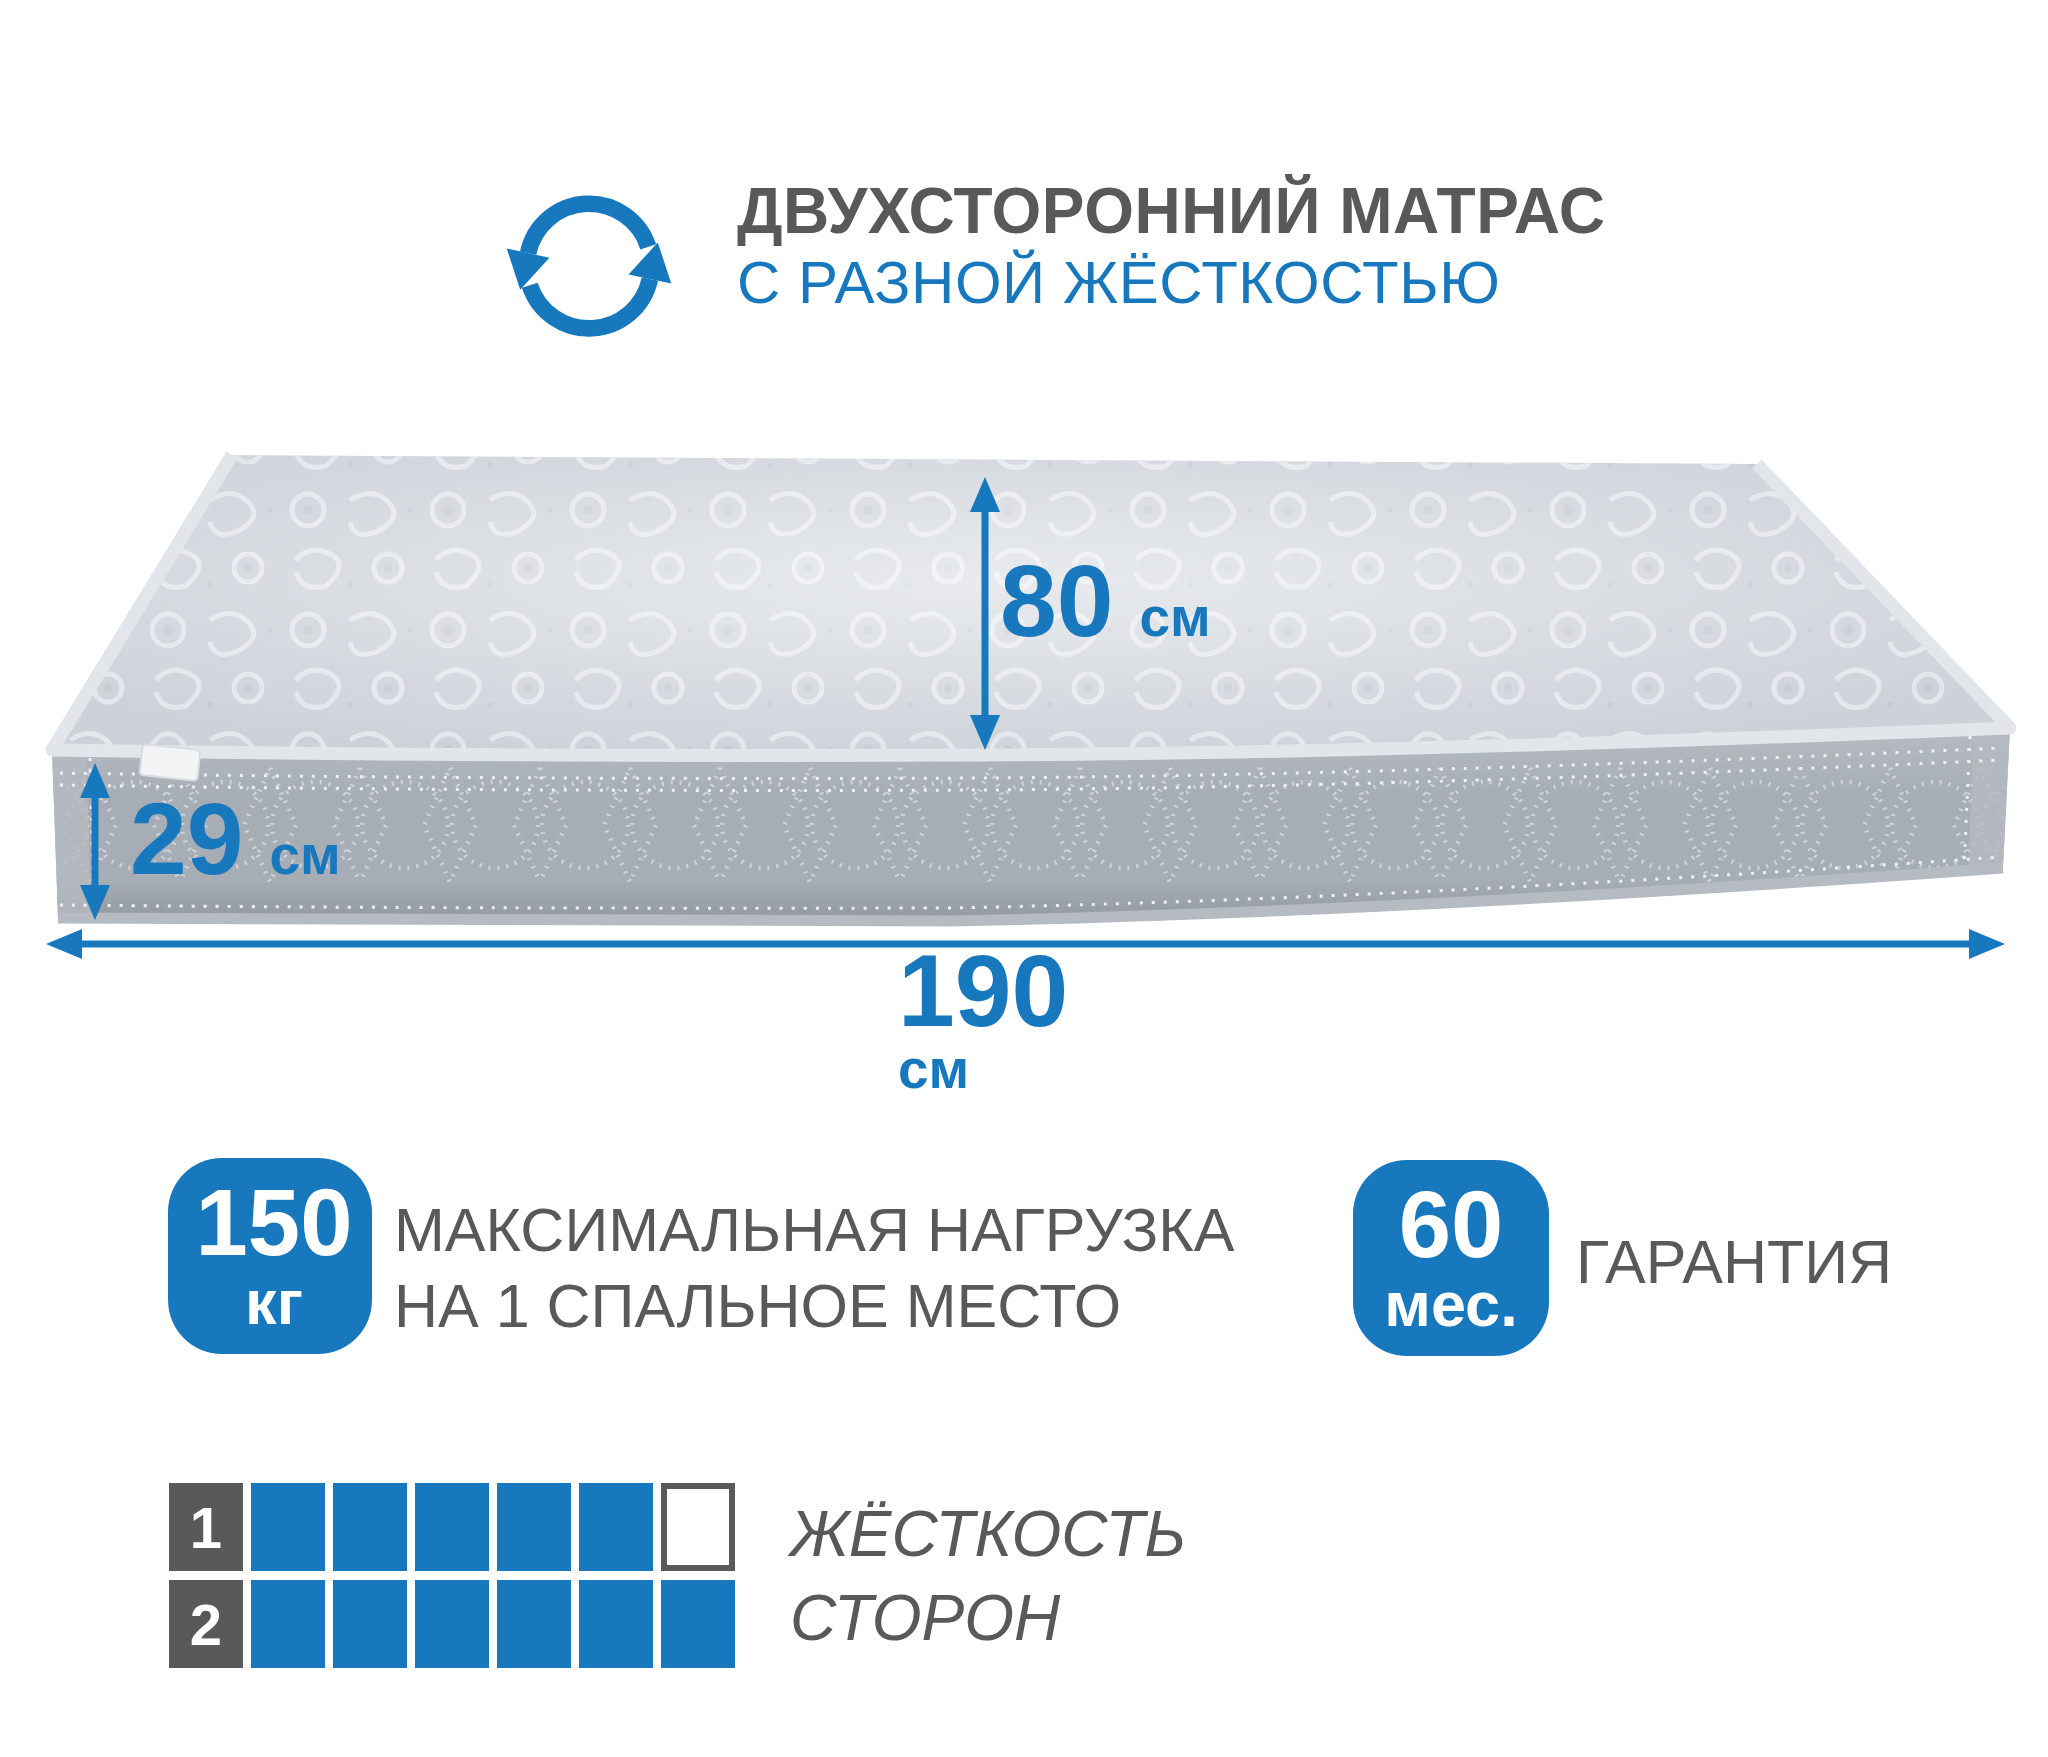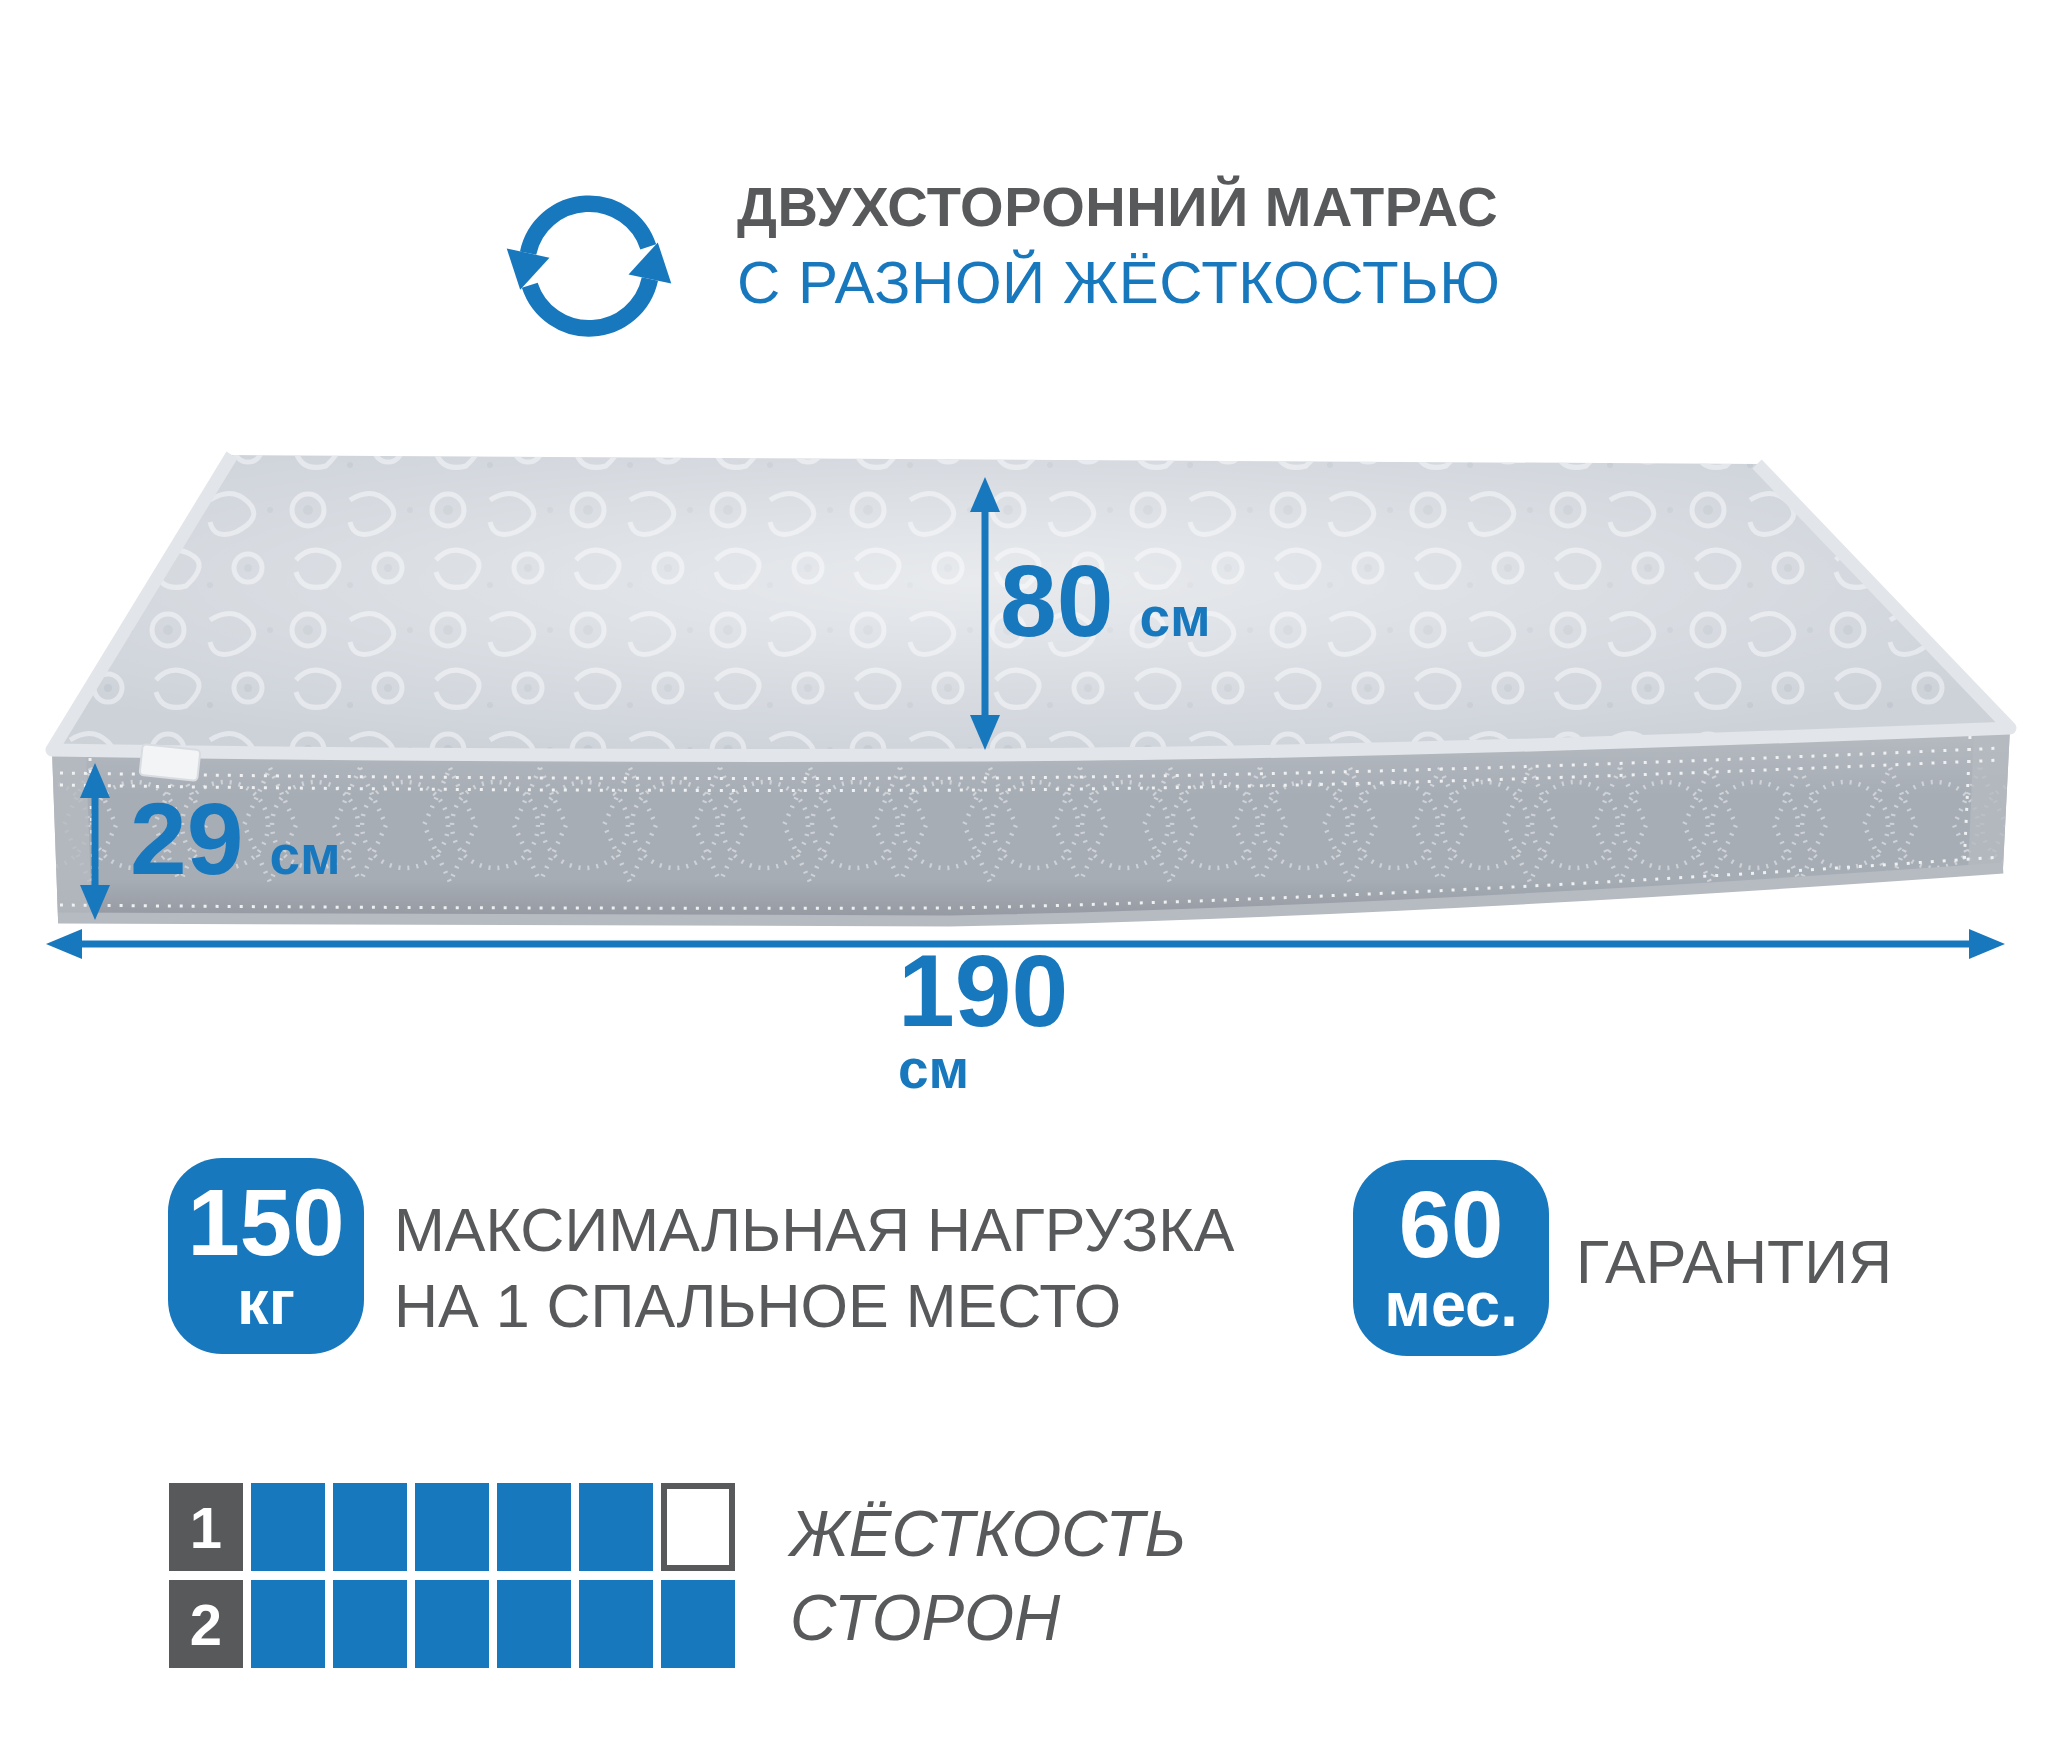--- a/index.html
+++ b/index.html
@@ -2,39 +2,39 @@
 <html><head>
 <meta charset="utf-8">
 <style>
   html,body{margin:0;padding:0;background:#ffffff;}
   .canvas{position:relative;width:2048px;height:1757px;background:#fff;overflow:hidden;
           font-family:"Liberation Sans", sans-serif;
           --accent:#1878be; --dark:#58595b;}
   .abs{position:absolute;}
 
   
-  .title-main{left:737px;top:179px;font-size:56px;font-weight:bold;color:var(--dark);
+  .title-main{left:737px;top:179px;font-size:64px;font-weight:bold;color:var(--dark);
               letter-spacing:0.5px;line-height:1;white-space:nowrap;}
   .title-sub{left:737px;top:253px;font-size:60px;font-weight:normal;color:var(--accent);
              letter-spacing:0.5px;line-height:1;white-space:nowrap;}
 
   
   .dim{display:flex;align-items:baseline;white-space:nowrap;color:var(--accent);font-weight:bold;}
   .dim .v{font-size:102px;line-height:1;}
   .dim .u{font-size:55px;line-height:1;margin-left:26px;}
   .dim-80{left:1000px;top:550px;}
   .dim-29{left:130px;top:788px;}
   .dim-190{left:872px;top:940px;flex-direction:column;}
 
   
   .badge{width:196px;height:196px;border-radius:54px;background:var(--accent);color:#fff;
          display:flex;flex-direction:column;align-items:center;justify-content:center;text-align:center;}
   .badge .bv{font-size:94px;font-weight:bold;line-height:0.95;}
   .badge .bu{font-size:63px;font-weight:bold;line-height:1;margin-top:4px;}
-  .badge-1{left:168px;top:1158px;}
+  .badge-1{left:168px;top:1158px;padding-left:8px;}
   .badge-2{left:1353px;top:1160px;}
   .feature-text{color:var(--dark);font-size:61px;line-height:76px;white-space:nowrap;}
   .feature-text-1{left:394px;top:1192px;}
   .feature-text-2{left:1576px;top:1224px;}
 
   
   .firmness{left:169px;top:1483px;display:flex;flex-direction:column;gap:9px;}
   .frow{display:flex;gap:8px;}
   .fsq,.flabel{width:74px;height:88px;}
   .flabel{background:var(--dark);color:#fff;font-size:58px;font-weight:bold;

